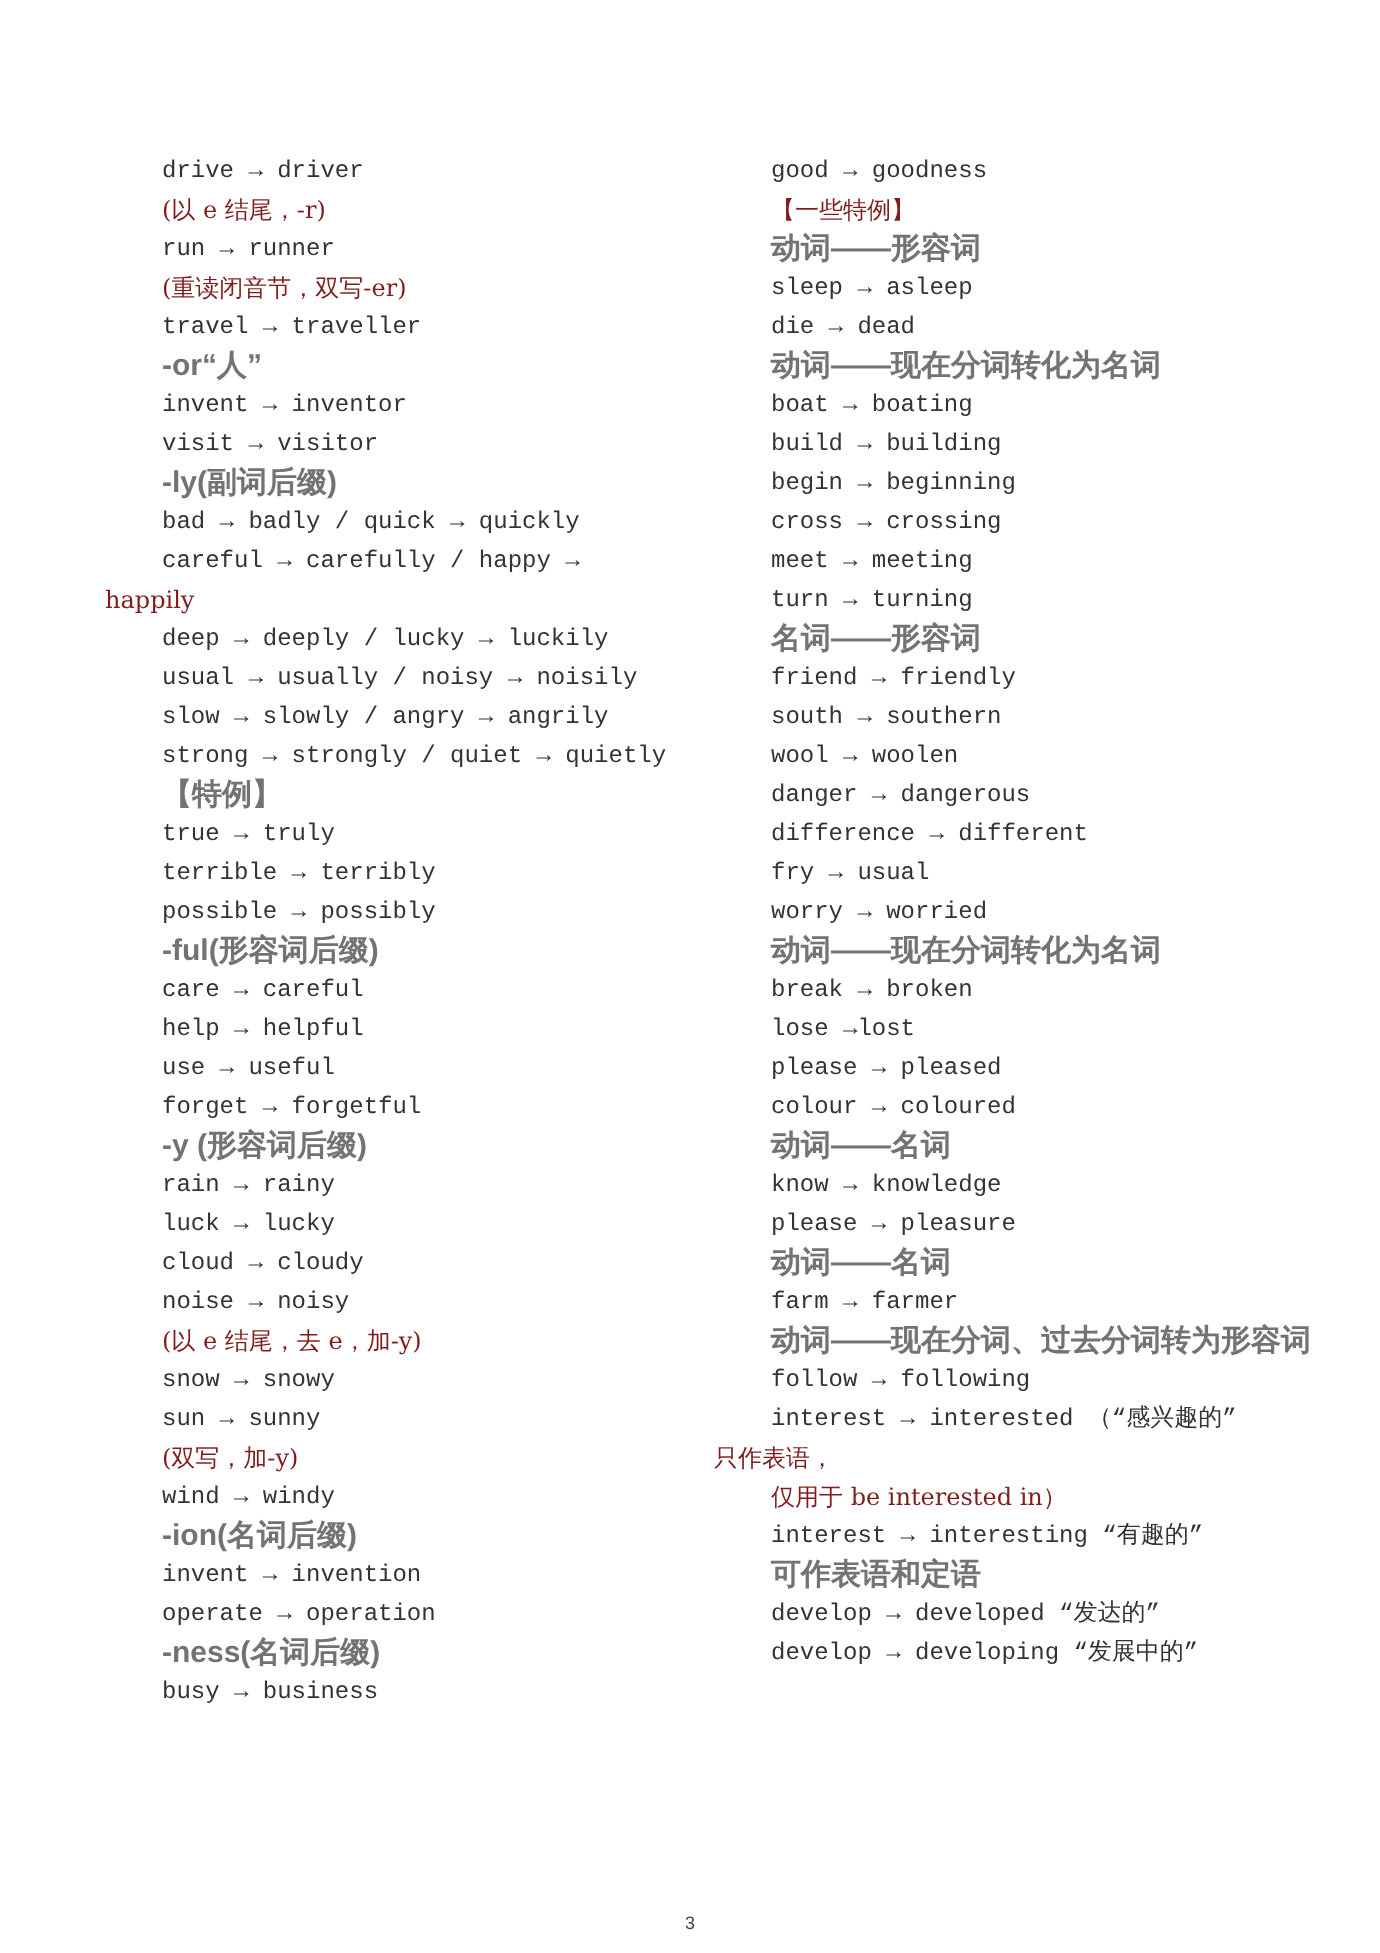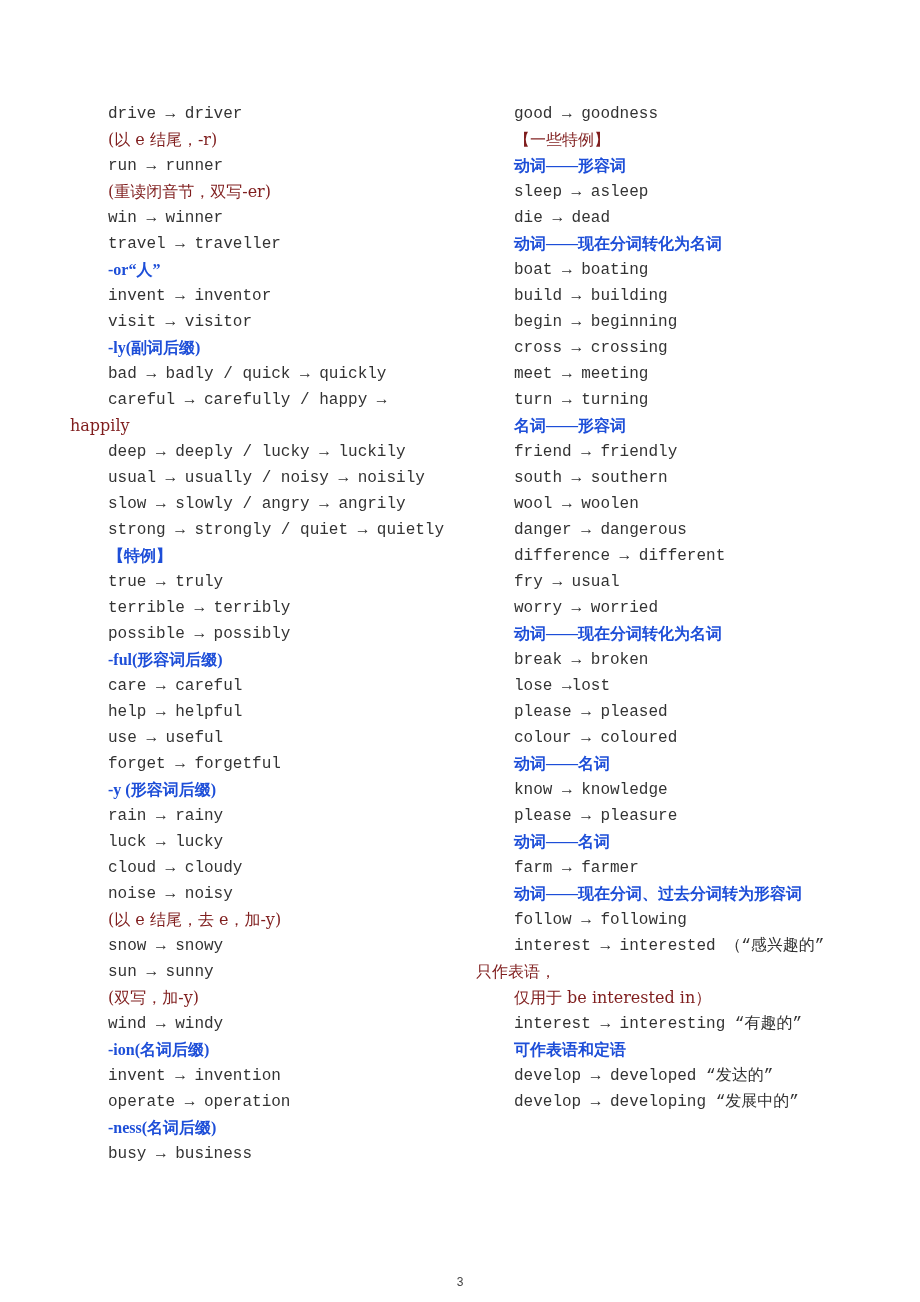--- a/index.html
+++ b/index.html
@@ -8,37 +8,36 @@
   .col { position:absolute; top:72px; }
   .col-left { left:70px; width:400px; }
   .col-right { left:476px; width:420px; }
   .line {
     height:26px; line-height:26px; white-space:nowrap;
     font-family:"Liberation Mono","DejaVu Sans Mono", monospace;
     font-size:16px; color:#333;
   }
   .ind { padding-left:38px; }
   .noind { padding-left:0; }
-  .head { font-family:Liberation Serif, serif; font-weight:bold; color:#1d4ed8; font-size:16px; }
+  .head { font-family:Liberation Sans, sans-serif; font-weight:bold; color:#737373; font-size:20px; }
   .note { font-family:"DejaVu Serif","Liberation Serif", serif; color:#7f1d1d; }
   .pagenum {
     position:absolute; left:0; width:920px; top:1246px; text-align:center;
     font-family:"Liberation Sans", sans-serif; font-size:12px; color:#444;
   }
 </style>
 </head>
 <body>
 
 <div class="page">
   <div class="col col-left" id="left-col">
       <div class="line ind">drive → driver</div>
       <div class="line ind note">(以 e 结尾，-r)</div>
       <div class="line ind">run → runner</div>
       <div class="line ind note">(重读闭音节，双写-er)</div>
-      <div class="line ind">win → winner</div>
       <div class="line ind">travel → traveller</div>
       <div class="line ind head">-or“人”</div>
       <div class="line ind">invent → inventor</div>
       <div class="line ind">visit → visitor</div>
       <div class="line ind head">-ly(副词后缀)</div>
       <div class="line ind">bad → badly  / quick → quickly</div>
       <div class="line ind">careful → carefully  / happy →</div>
       <div class="line noind note">happily</div>
       <div class="line ind">deep → deeply / lucky → luckily</div>
       <div class="line ind">usual → usually / noisy → noisily</div>

